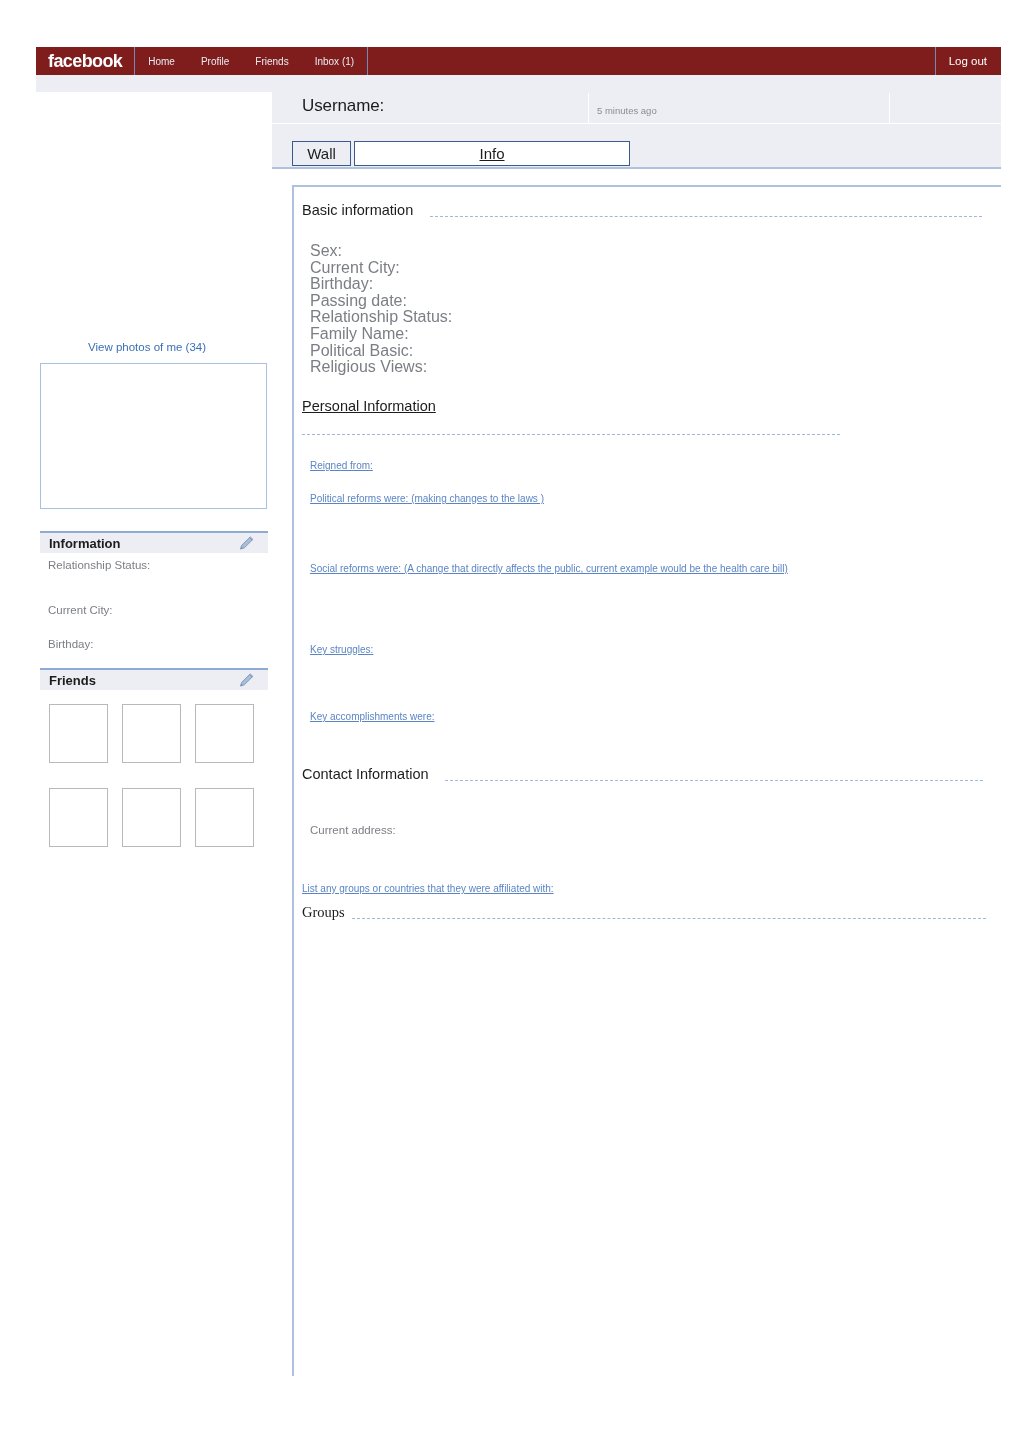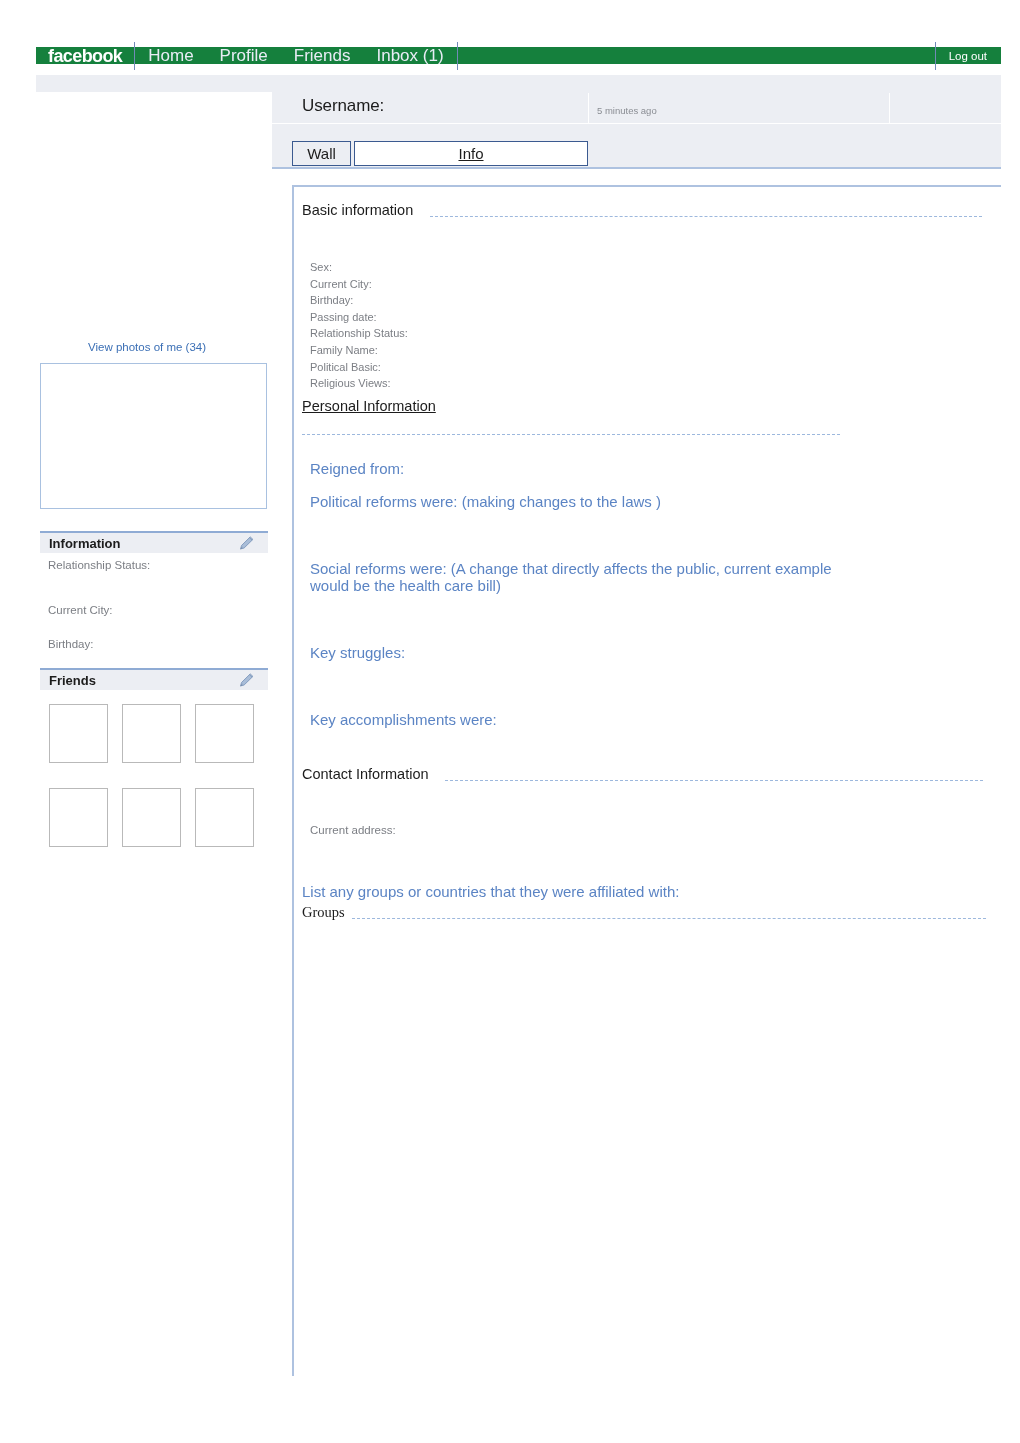--- a/index.html
+++ b/index.html
@@ -21,22 +21,22 @@
     height: 1443px;
     overflow: hidden;
   }
 
   
   .navbar {
     position: absolute;
     left: 36px;
     top: 47px;
     width: 965px;
-    height: 17px;
-    background: #15803d;
+    height: 28px;
+    background: #7f1d1d;
     display: flex;
     align-items: center;
   }
   .brand {
     color: #ffffff;
     font-size: 18px;
     font-weight: bold;
     letter-spacing: -0.6px;
     padding: 0 12px 0 12px;
     line-height: 28px;
@@ -44,21 +44,21 @@
     display: flex;
     align-items: center;
   }
   .nav-sep {
     width: 1px;
     height: 28px;
     background: #728ab8;
   }
   .nav-link {
     color: #e8ecf5;
-    font-size: 17px;
+    font-size: 10px;
     padding: 15px 13px;
     height: 28px;
     display: flex;
     align-items: center;
     white-space: nowrap;
     cursor: pointer;
   }
   .nav-spacer { flex: 1 1 auto; height: 28px; }
   .logout {
     color: #ffffff;
@@ -149,21 +149,21 @@
     align-items: center;
     justify-content: center;
     font-size: 15px;
     color: #1c1c1c;
     cursor: pointer;
   }
   .tab-info {
     position: absolute;
     left: 354px;
     top: 141px;
-    width: 234px;
+    width: 276px;
     height: 25px;
     background: #ffffff;
     border: 1px solid #3b5a90;
     box-sizing: border-box;
     display: flex;
     align-items: center;
     justify-content: center;
     font-size: 15px;
     color: #1c1c1c;
     cursor: pointer;
@@ -201,32 +201,32 @@
   
   .glabel {
     position: absolute;
     font-size: 11.5px;
     color: #7b7e84;
     white-space: nowrap;
   }
   
   .blabel {
     position: absolute;
-    font-size: 15px;
+    font-size: 10px;
     color: #5b84c4;
+    text-decoration: underline;
   }
 
   .basic-list {
     position: absolute;
     left: 310px;
     top: 243px;
-    font-size: 11px;
+    font-size: 16px;
     color: #7b7e84;
     line-height: 16.6px;
-    margin-top: 16px;
   }
   .basic-list div { white-space: nowrap; }
 
   
   .view-photos {
     position: absolute;
     left: 88px;
     top: 341px;
     font-size: 11.5px;
     color: #3b6fb5;

